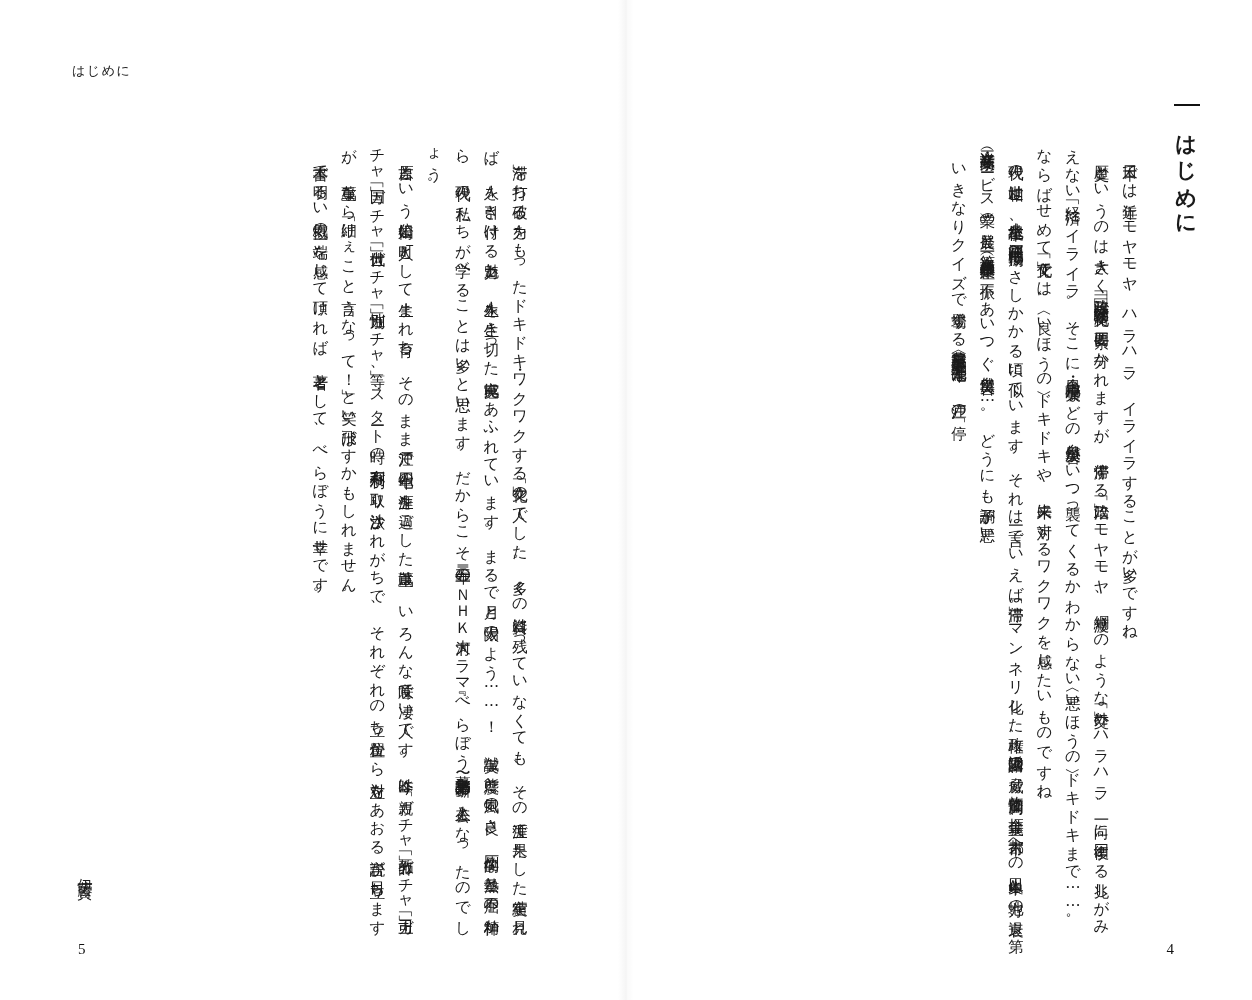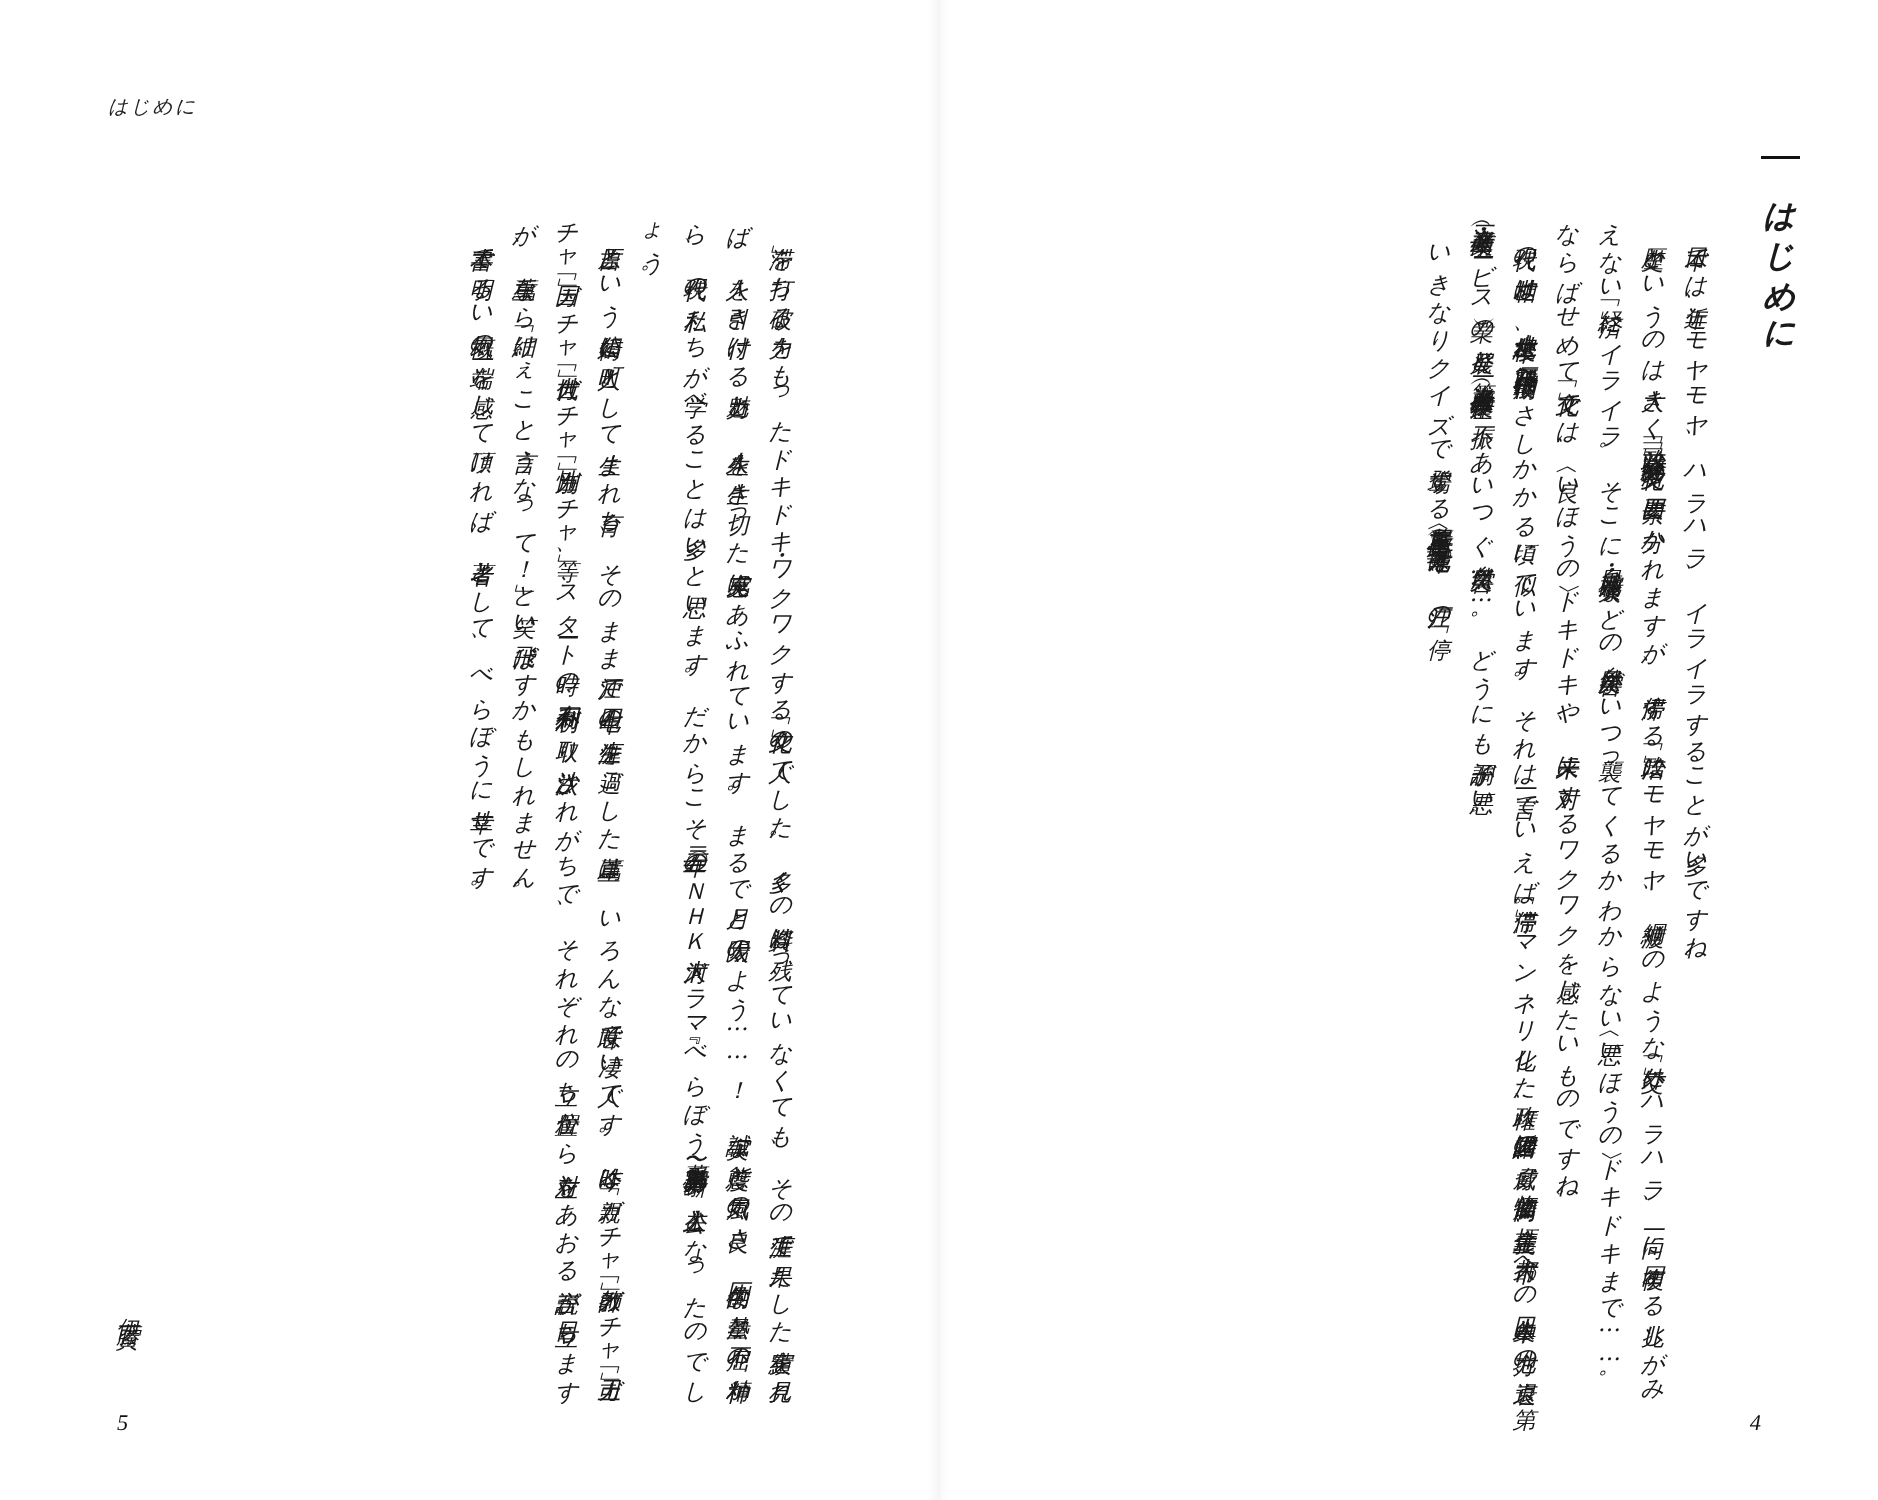--- a/index.html
+++ b/index.html
@@ -20,21 +20,20 @@
     height: 1000px;
     background: #fefefe;
   }
 
   
   .page {
     position: absolute;
     top: 0;
     height: 1000px;
     background: #ffffff;
-    font-style: italic;
   }
   .page-right { left: 626px; width: 626px; }
   .page-left  { left: 0;    width: 626px; }
 
   
   .gutter {
     position: absolute;
     left: 618px;
     top: 0;
     width: 16px;

